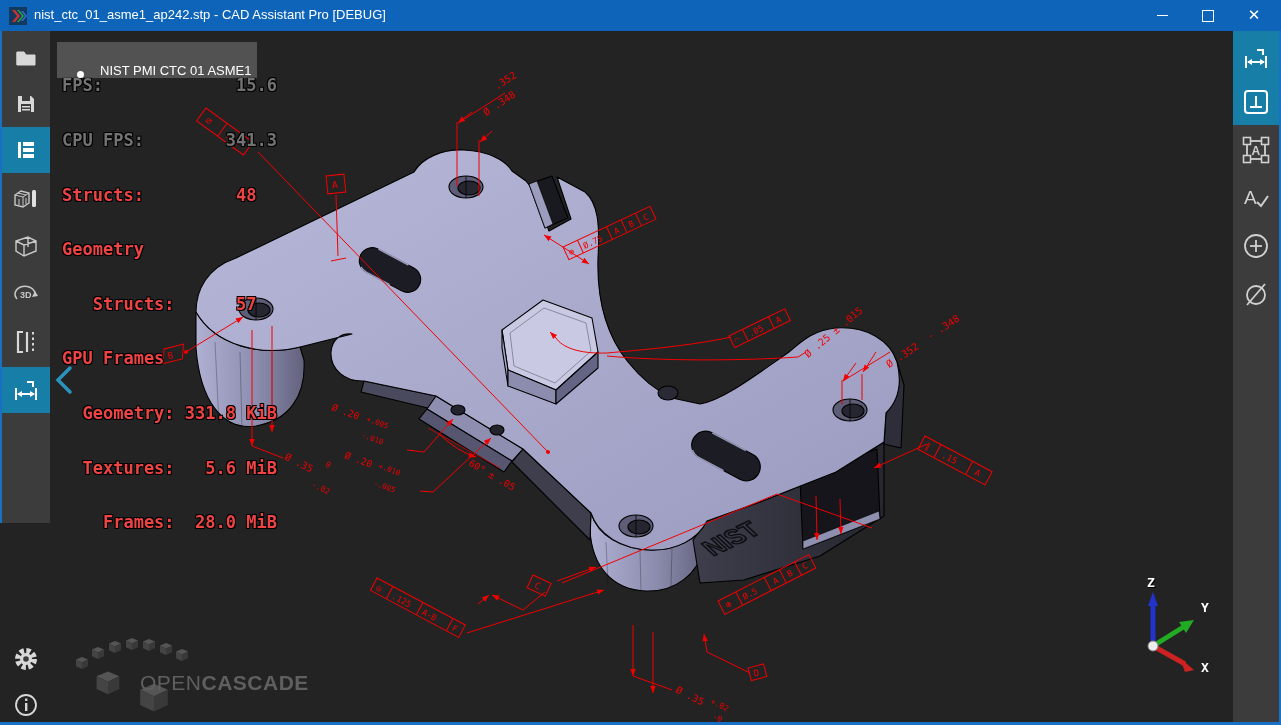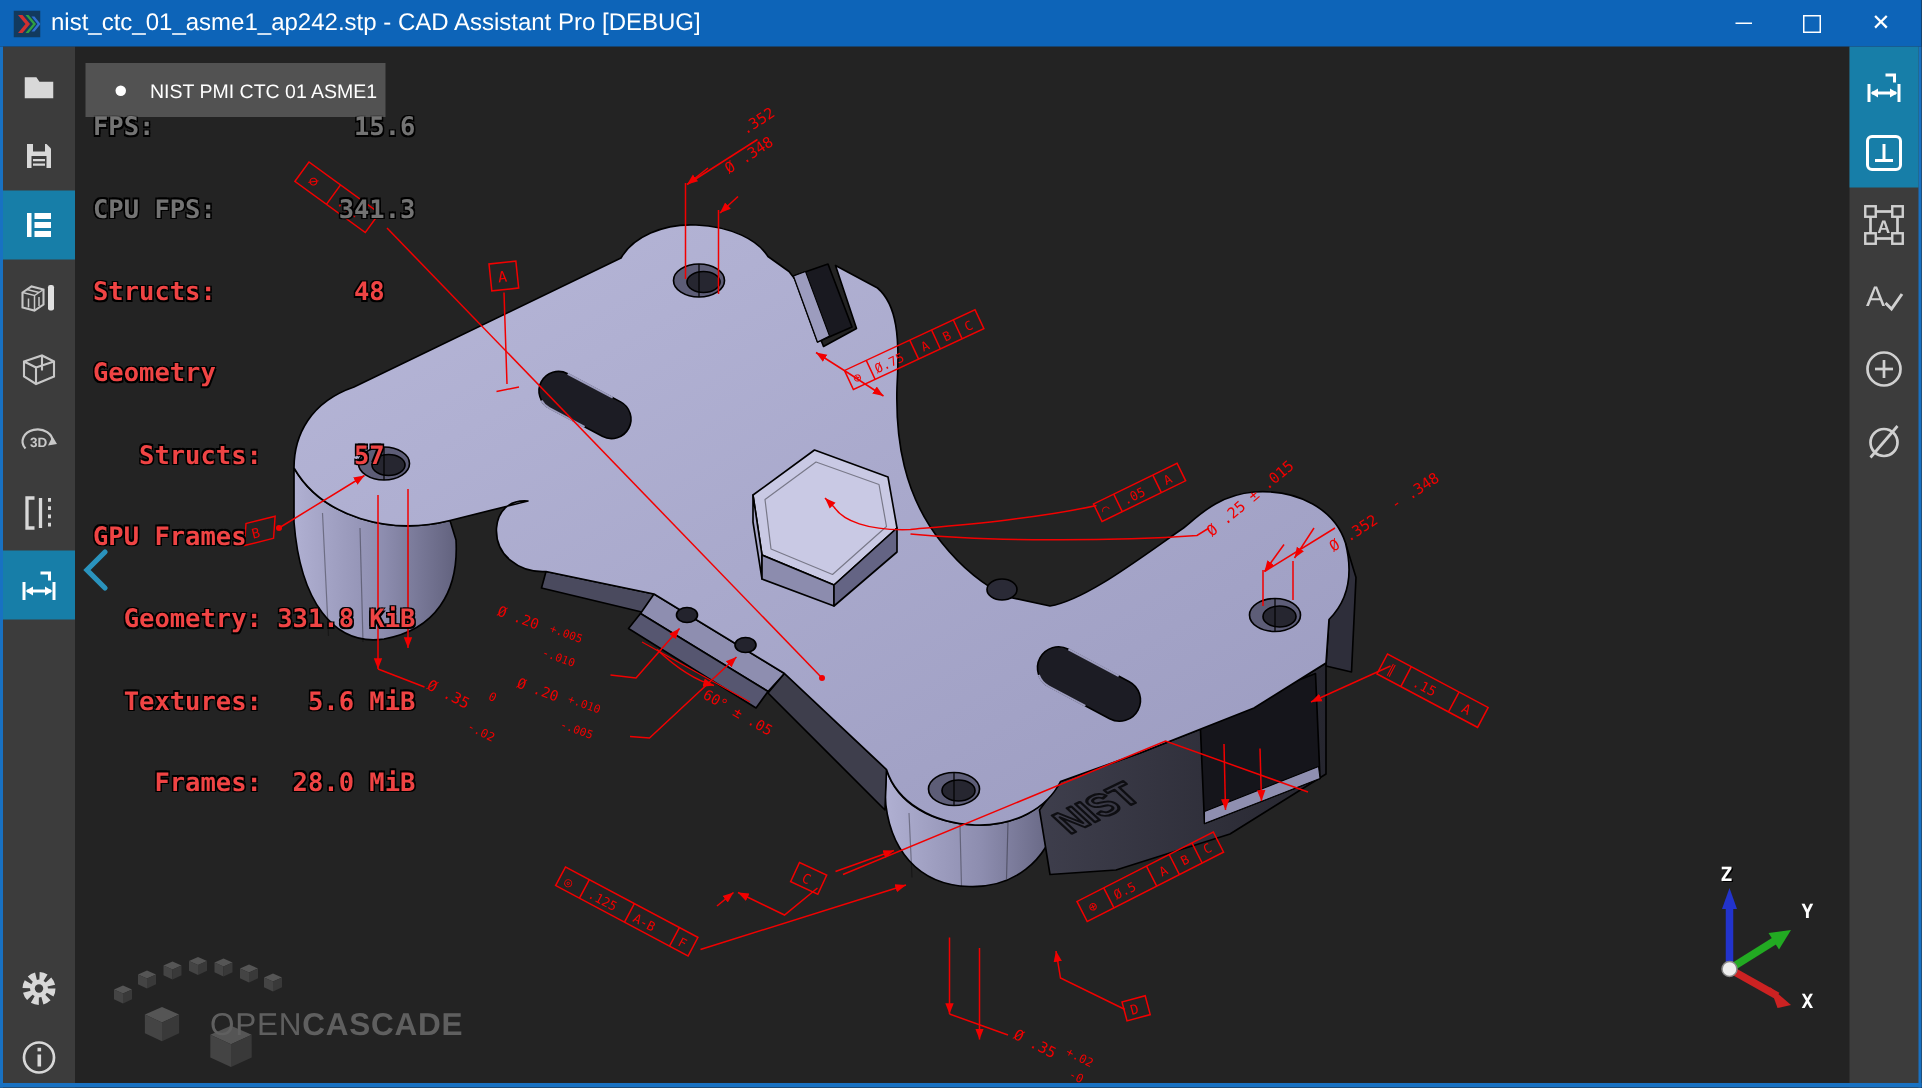--- a/index.html
+++ b/index.html
@@ -1,40 +1,40 @@
 <!DOCTYPE html>
 <html><head>
 <meta charset="utf-8">
 <style>
   html,body{margin:0;padding:0;width:1281px;height:725px;overflow:hidden;background:#232323;
     font-family:"Liberation Sans",sans-serif;}
   .abs{position:absolute;}
   
   #titlebar{position:absolute;left:0;top:0;width:1281px;height:31px;background:#0d64b8;z-index:30;}
-  #titlebar .title{position:absolute;left:34px;top:7px;color:#fff;font-size:16px;white-space:nowrap;}
+  #titlebar .title{position:absolute;left:34px;top:7px;color:#fff;font-size:13px;white-space:nowrap;}
   .winbtn{position:absolute;top:0;width:46px;height:31px;display:flex;align-items:center;justify-content:center;color:#fff;}
   .winbtn .mini{width:11px;height:1px;background:#fff;}
   .winbtn .maxi{width:10px;height:10px;border:1px solid #fff;}
   .winbtn .clos{font-size:15px;line-height:15px;font-family:"DejaVu Sans",sans-serif;}
   
-  #leftbar{position:absolute;left:0;top:31px;width:50px;height:694px;background:#3c3c3c;z-index:25;border-left:2px solid #1871c2;box-sizing:border-box;}
+  #leftbar{position:absolute;left:0;top:31px;width:50px;height:492px;background:#3c3c3c;z-index:25;border-left:2px solid #1871c2;box-sizing:border-box;}
   #rightbar{position:absolute;left:1233px;top:31px;width:48px;height:694px;background:#3c3c3c;z-index:25;border-right:2px solid #1871c2;box-sizing:border-box;}
   .toolbtn{position:absolute;left:0;width:100%;height:46px;display:flex;align-items:center;justify-content:center;}
   .toolbtn.active{background:#177ea8;}
   #rightbar .tealtop{position:absolute;left:0;top:0;width:100%;height:94px;background:#177ea8;}
   .toolbtn svg{display:block;}
   
   #viewport-svg{position:absolute;left:0;top:0;z-index:5;}
   
   #hud{position:absolute;left:62px;top:40px;z-index:8;font-family:"DejaVu Sans Mono",monospace;
        font-size:17px;font-weight:bold;line-height:18.2px;white-space:pre;pointer-events:none;}
   #hud .line{color:#ef4444;text-shadow:-1px -1px 0 #000,1px -1px 0 #000,-1px 1px 0 #000,1px 1px 0 #000;}
   #hud .dim{color:rgba(185,185,185,0.62);}
   #tooltip{position:absolute;left:57px;top:42px;width:200px;height:36px;background:rgba(140,140,140,0.45);
-       z-index:9;display:flex;align-items:center;pointer-events:none;}
+       z-index:9;display:flex;align-items:flex-end;pointer-events:none;}
   #tooltip .dot{width:7px;height:7px;border-radius:50%;background:#fff;margin-left:20px;}
   #tooltip .txt{color:#fff;font-size:13px;margin-left:16px;white-space:nowrap;}
   #bottomedge{position:absolute;left:0;top:722px;width:1281px;height:3px;background:#1871c2;z-index:40;}
   .annot-text{font-family:"DejaVu Sans Mono",monospace;fill:#f20000;}
   .frame-cell{font-family:"DejaVu Sans Mono",monospace;fill:#f20000;}
 </style>
 </head>
 <body>
 
 <div id="titlebar">

